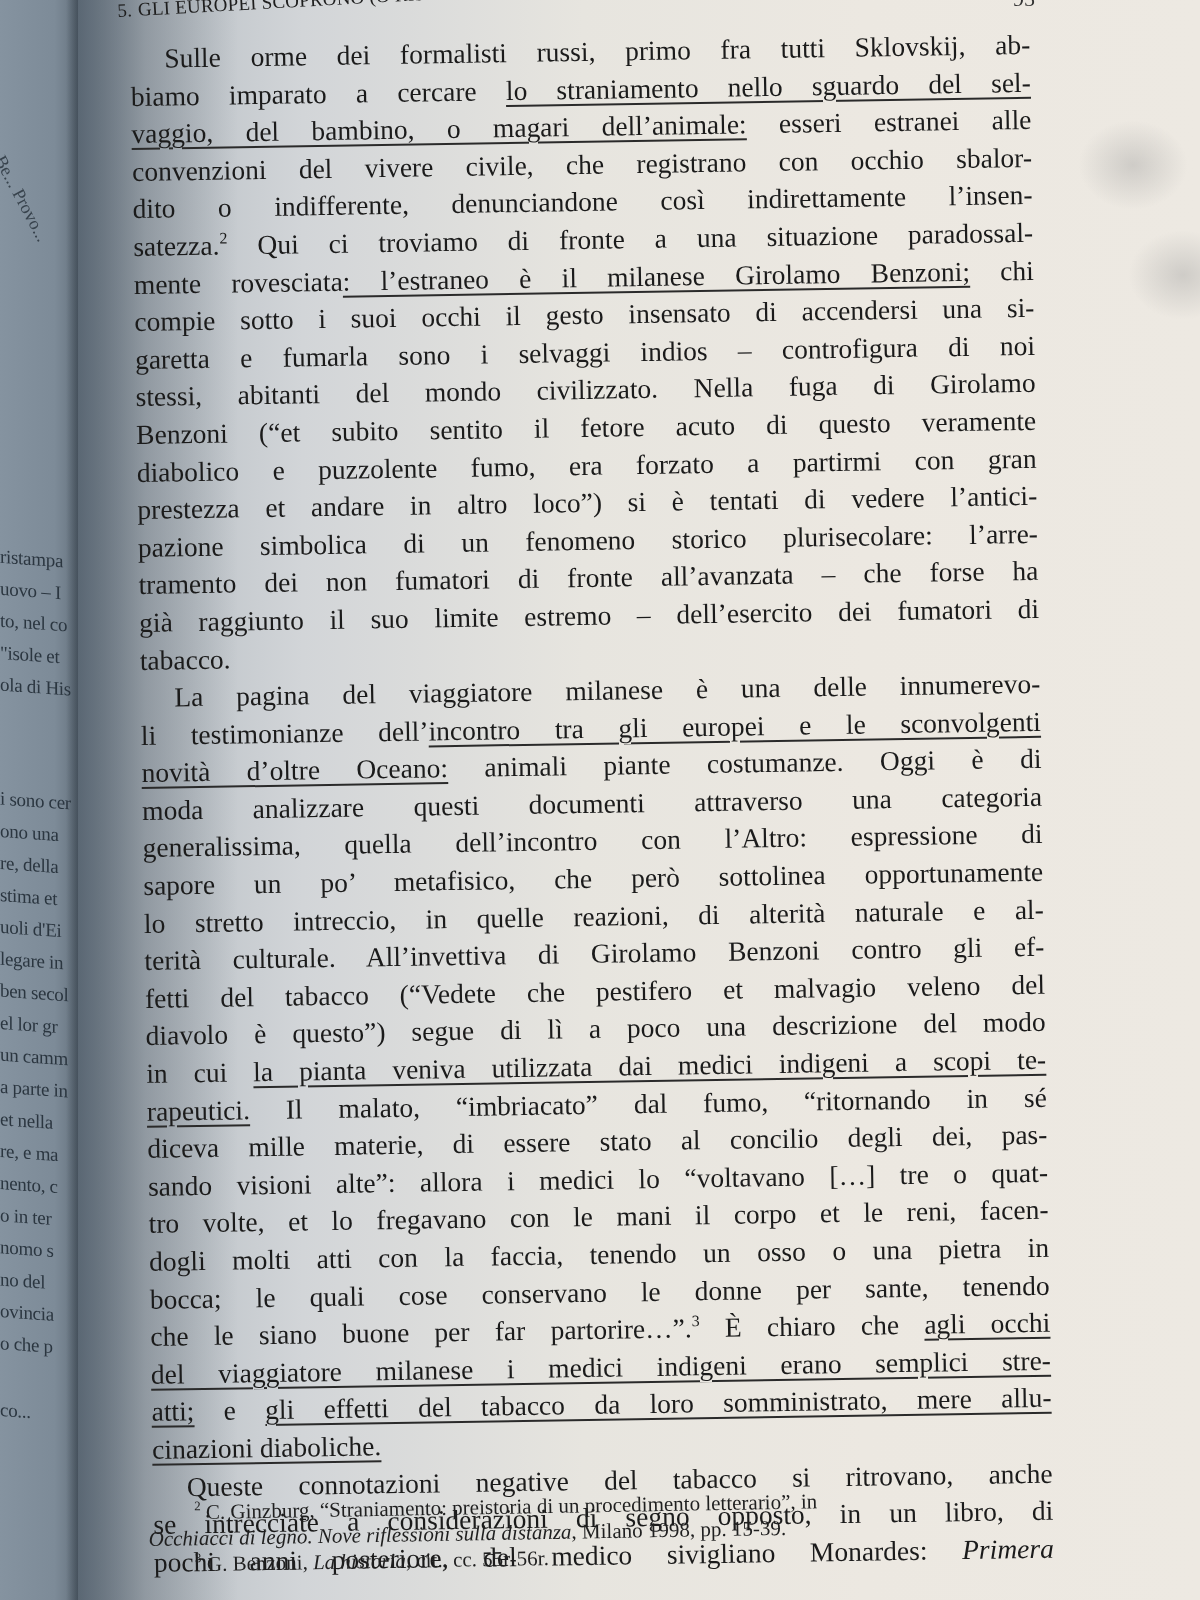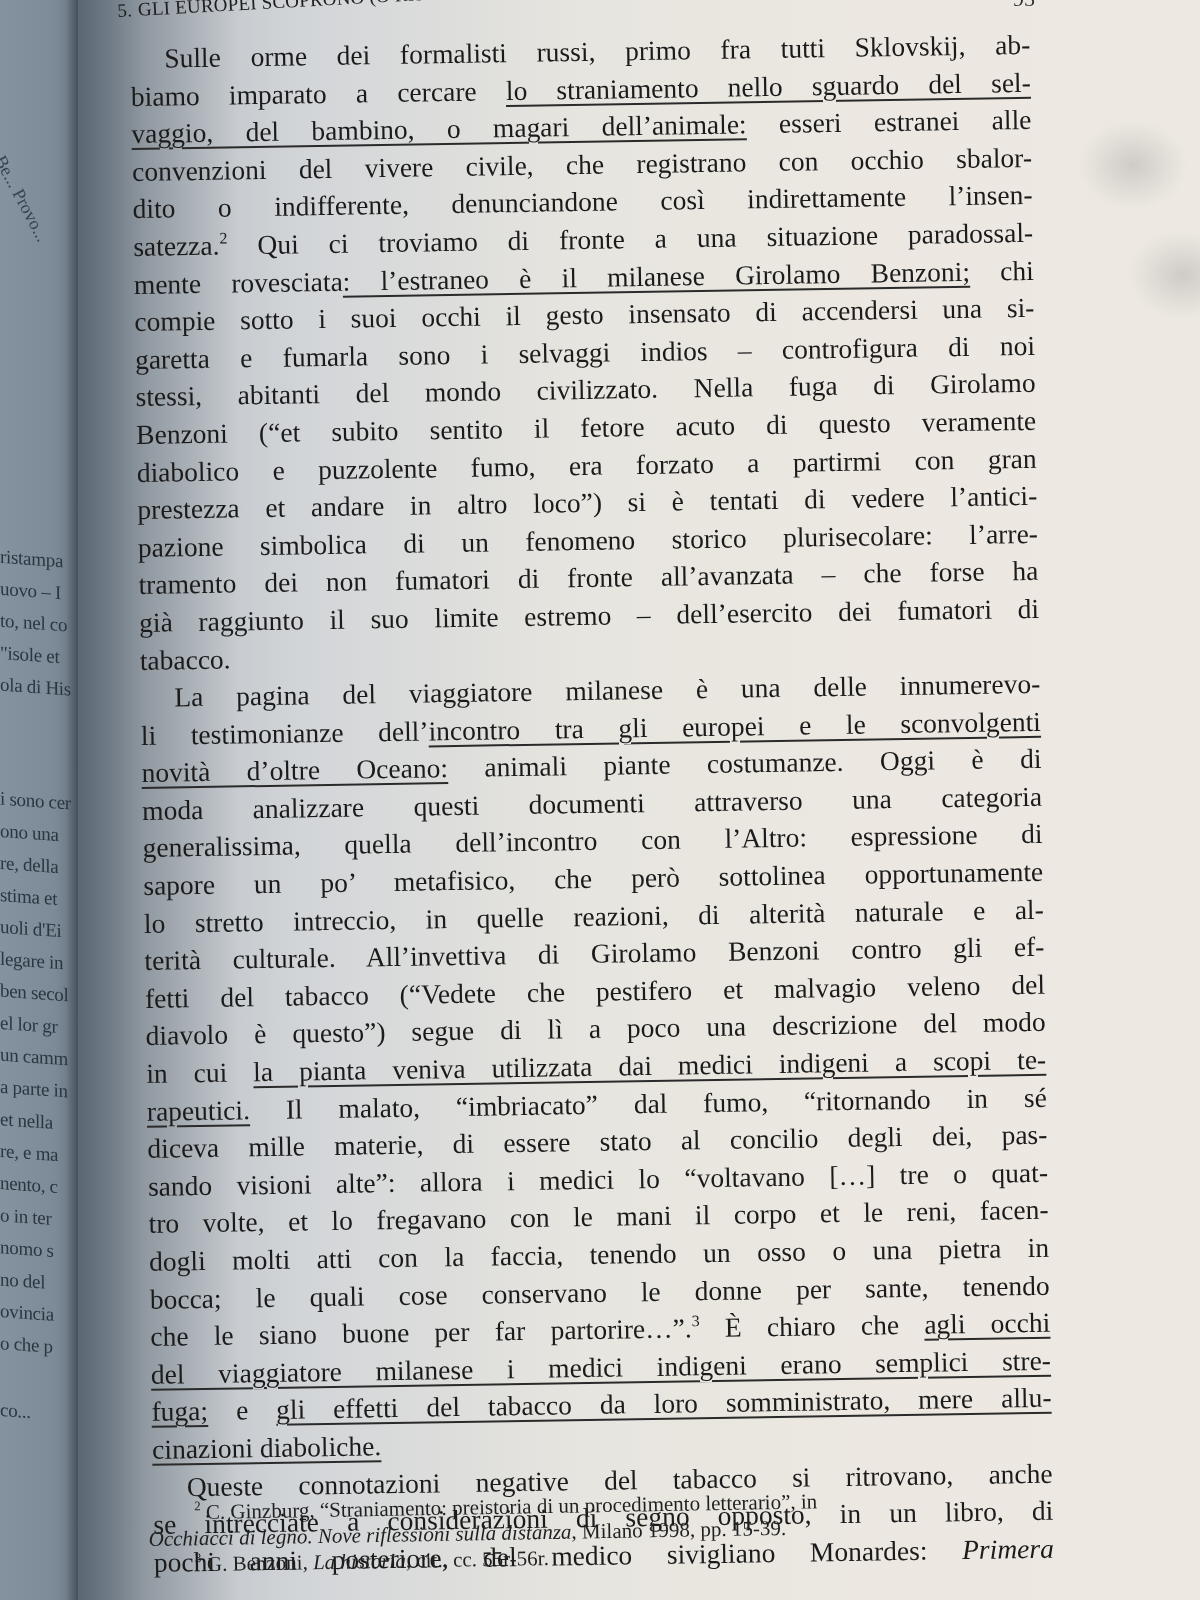--- a/index.html
+++ b/index.html
@@ -142,21 +142,21 @@
       <div class="line justify"><span>diavolo è questo”) segue di lì a poco una descrizione del modo</span></div>
       <div class="line justify"><span>in cui </span><span class="u">la pianta veniva utilizzata dai medici indigeni a scopi te-</span></div>
       <div class="line justify"><span class="u">rapeutici.</span><span> Il malato, “imbriacato” dal fumo, “ritornando in sé</span></div>
       <div class="line justify"><span>diceva mille materie, di essere stato al concilio degli dei, pas-</span></div>
       <div class="line justify"><span>sando visioni alte”: allora i medici lo “voltavano […] tre o quat-</span></div>
       <div class="line justify"><span>tro volte, et lo fregavano con le mani il corpo et le reni, facen-</span></div>
       <div class="line justify"><span>dogli molti atti con la faccia, tenendo un osso o una pietra in</span></div>
       <div class="line justify"><span>bocca; le quali cose conservano le donne per sante, tenendo</span></div>
       <div class="line justify"><span>che le siano buone per far partorire…”.</span><sup>3</sup><span> È chiaro che </span><span class="u">agli occhi</span></div>
       <div class="line justify"><span class="u">del viaggiatore milanese i medici indigeni erano semplici stre-</span></div>
-      <div class="line justify"><span class="u">fuga;</span><span> e </span><span class="u">gli effetti del tabacco da loro somministrato, mere allu-</span></div>
+      <div class="line justify"><span class="u">atti;</span><span> e </span><span class="u">gli effetti del tabacco da loro somministrato, mere allu-</span></div>
       <div class="line"><span class="u">cinazioni diaboliche.</span></div>
       <div class="line indent justify"><span>Queste connotazioni negative del tabacco si ritrovano, anche</span></div>
       <div class="line justify"><span>se intrecciate a considerazioni di segno opposto, in un libro, di</span></div>
       <div class="line justify"><span>pochi anni posteriore, del medico sivigliano Monardes: </span><i>Primera</i></div>
     </div>
 
   <div class="footnotes" id="footnotes">
       <div class="fn indent"><sup>2</sup><span> C. Ginzburg, “Straniamento: preistoria di un procedimento letterario”, in</span></div>
       <div class="fn"><i>Occhiacci di legno. Nove riflessioni sulla distanza</i><span>, Milano 1998, pp. 15-39.</span></div>
       <div class="fn indent"><sup>3</sup><span> G. Benzoni, </span><i>La historia</i><span>, cit., cc. 55r-56r.</span></div>

